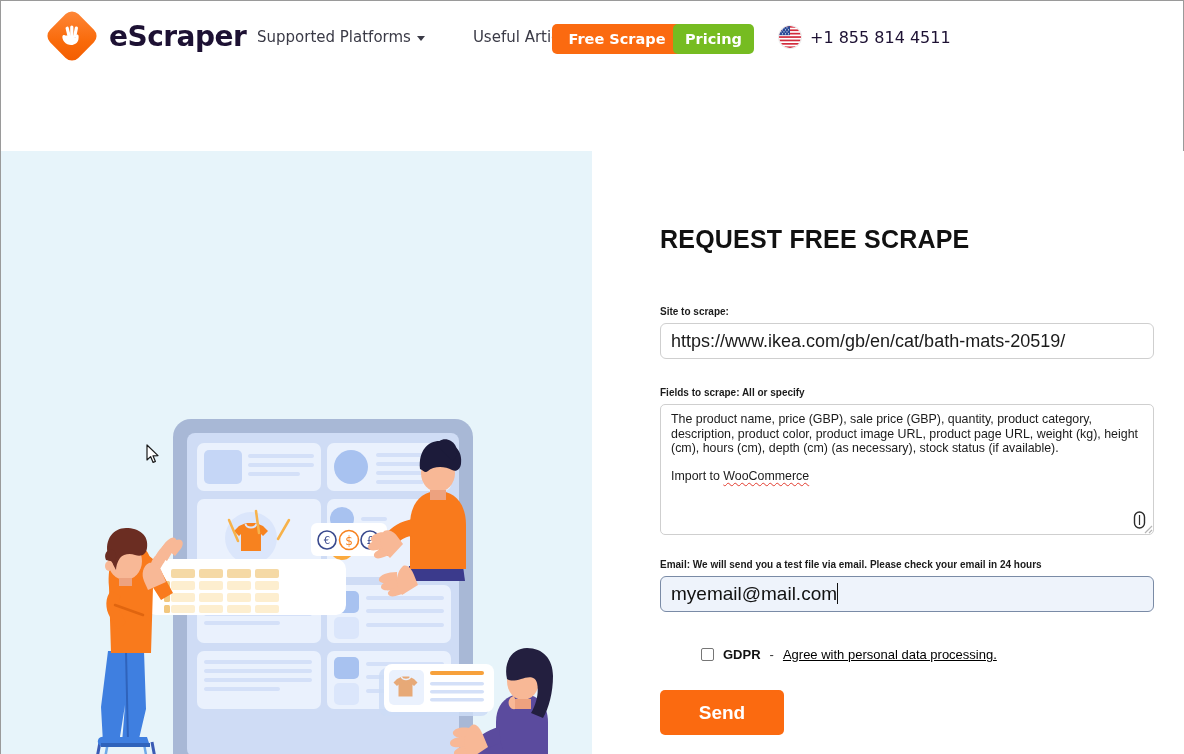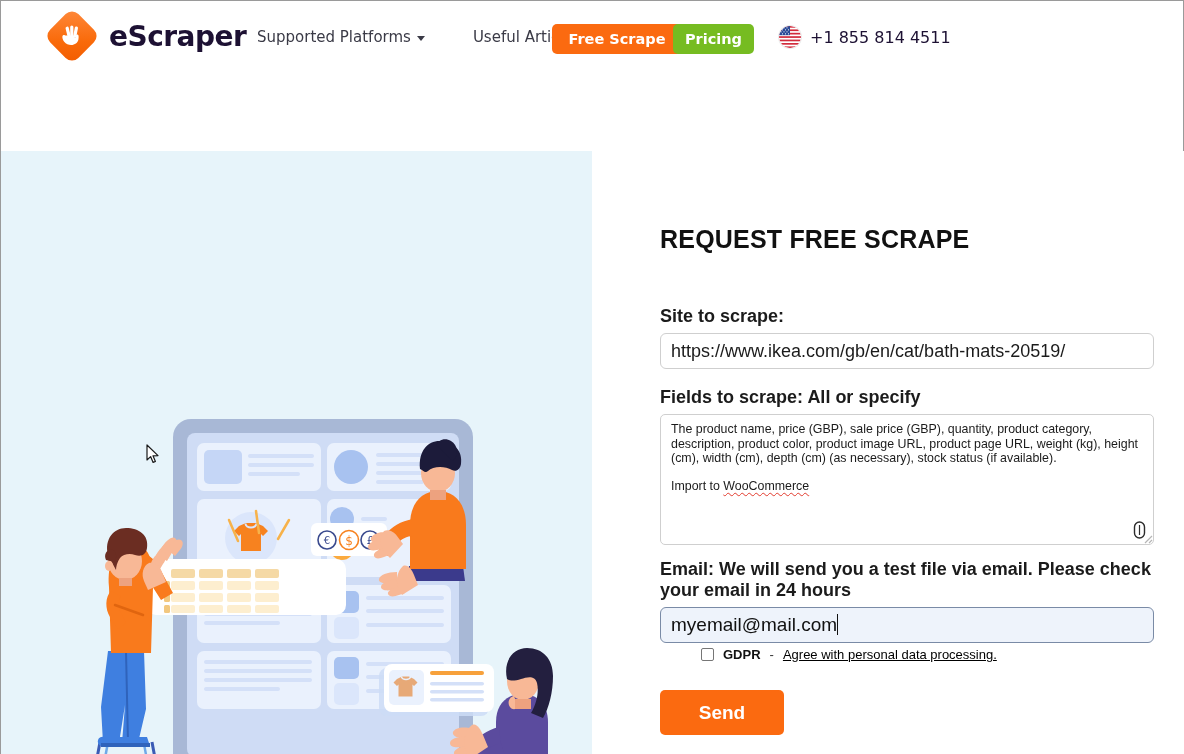--- a/index.html
+++ b/index.html
@@ -78,21 +78,21 @@
   
   .form{
     position:absolute;left:591px;top:150px;width:592px;height:603px;background:#fff;
   }
   .form-title{
     position:absolute;left:68px;top:74px;font-size:25px;font-weight:bold;color:#111;
     letter-spacing:0.2px;font-family:"Liberation Sans", sans-serif;
   }
   .fgroup{position:absolute;left:68px;width:494px;}
   .flabel{
-    font-size:18px;font-weight:bold;color:#1b1b1b;margin-bottom:6px;display:block;
+    font-size:10px;font-weight:bold;color:#1b1b1b;margin-bottom:6px;display:block;
     font-family:"Liberation Sans", sans-serif;
   }
   .url-input{
     width:494px;height:36px;box-sizing:border-box;border:1px solid #cfcfcf;border-radius:6px;
     background:#fff;padding:0 10px;font-size:18px;color:#1b1b1b;outline:none;
     font-family:"Liberation Sans", sans-serif;
   }
   .ta-wrap{position:relative;width:494px;height:131px;}
   .ta-box{
     position:absolute;inset:0;box-sizing:border-box;border:1px solid #cfcfcf;border-radius:5px;
@@ -457,21 +457,21 @@
 
     <div class="fgroup" style="top:155px;">
       <label class="flabel">Site to scrape:</label>
       <input class="url-input" type="text" value="https://www.ikea.com/gb/en/cat/bath-mats-20519/" style="">
     </div>
 
     <div class="fgroup" style="top:236px;">
       <label class="flabel">Fields to scrape: All or specify</label>
       <div class="ta-wrap">
         <div class="ta-box" contenteditable="false" style="">
-          <p>The product name, price (GBP), sale price (GBP), quantity, product category, description, product color, product image URL, product page URL, weight (kg), height (cm), width (cm), depth (cm) (as necessary), stock status (if available).</p>
+          <p>The product name, price (GBP), sale price (GBP), quantity, product category, description, product color, product image URL, product page URL, weight (kg), height (cm), hours (cm), depth (cm) (as necessary), stock status (if available).</p>
           <p class="gap"><span>Import to </span><span class="spell">WooCommerce</span></p>
         </div>
         <svg class="clip" viewBox="0 0 13 18">
           <rect x="1.5" y="1" width="10" height="16" rx="5" fill="none" stroke="#2b2b2b" stroke-width="1.4"></rect>
           <line x1="6.5" y1="4" x2="6.5" y2="14" stroke="#2b2b2b" stroke-width="1.2"></line>
         </svg>
         <svg class="resize-grip" viewBox="0 0 13 13">
           <path d="M12 5 L5 12 M12 9 L9 12" stroke="#b5b5b5" stroke-width="1.2" fill="none"></path>
         </svg>
       </div>

